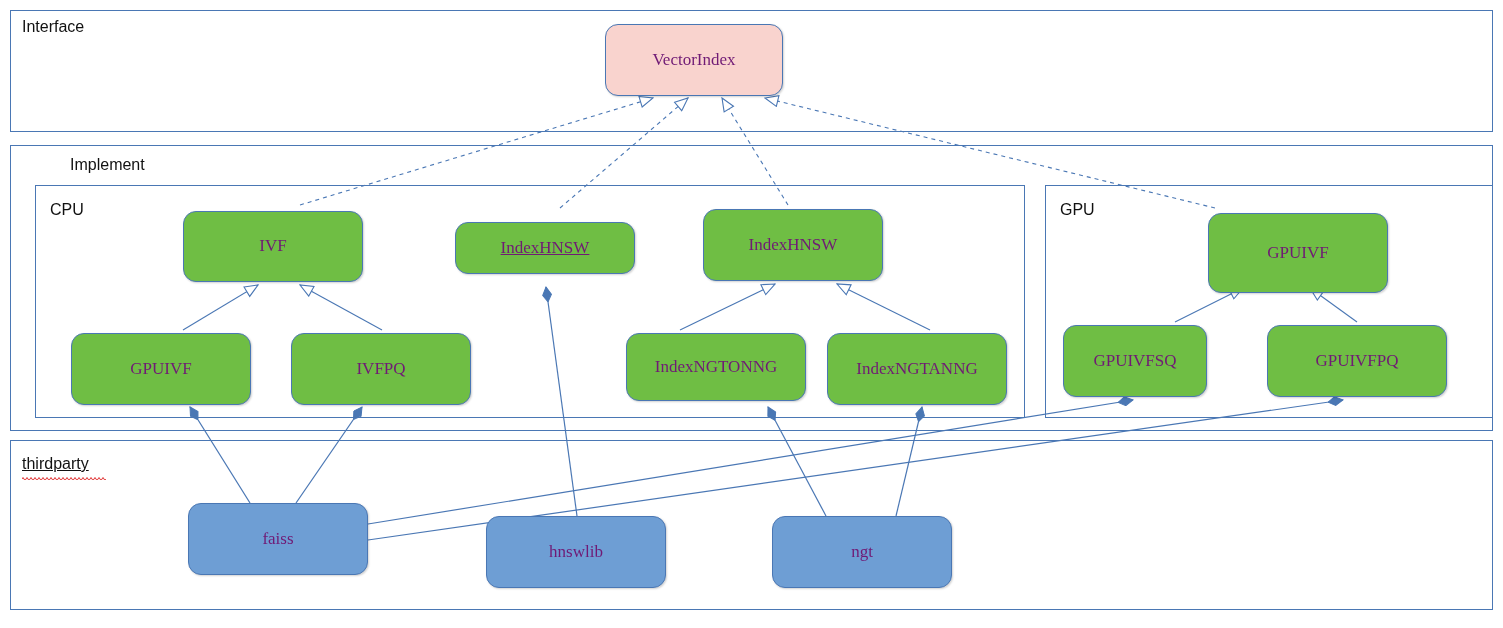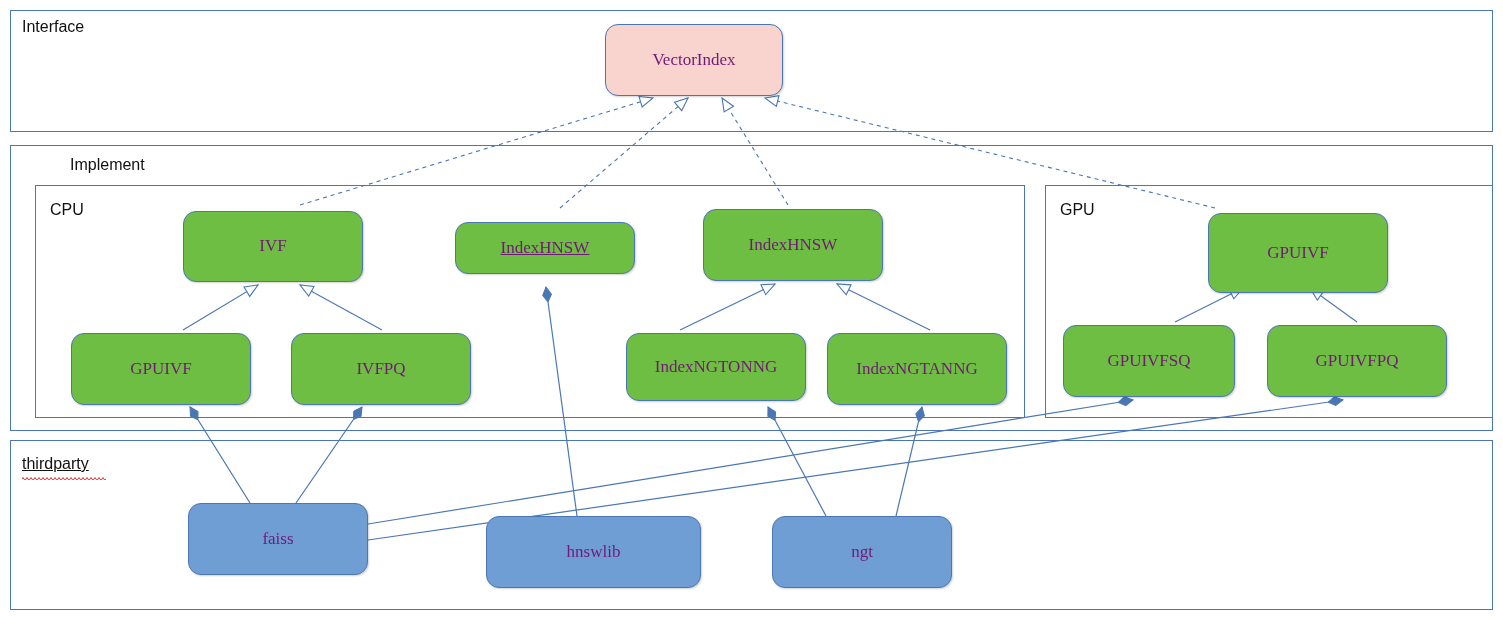--- a/index.html
+++ b/index.html
@@ -70,19 +70,19 @@
   <div id="nodes">
       <div class="node iface" style="left: 605px; top: 24px; width: 178px; height: 72px;">VectorIndex</div>
       <div class="node impl" style="left: 183px; top: 211px; width: 180px; height: 71px;">IVF</div>
       <div class="node impl" style="left: 455px; top: 222px; width: 180px; height: 52px; text-decoration: underline;">IndexHNSW</div>
       <div class="node impl" style="left: 703px; top: 209px; width: 180px; height: 72px;">IndexHNSW</div>
       <div class="node impl" style="left: 1208px; top: 213px; width: 180px; height: 80px;">GPUIVF</div>
       <div class="node impl" style="left: 71px; top: 333px; width: 180px; height: 72px;">GPUIVF</div>
       <div class="node impl" style="left: 291px; top: 333px; width: 180px; height: 72px;">IVFPQ</div>
       <div class="node impl" style="left: 613px; top: 333px; width: 180px; height: 68px; margin-left: 13px;">IndexNGTONNG</div>
       <div class="node impl" style="left: 827px; top: 333px; width: 180px; height: 72px;">IndexNGTANNG</div>
-      <div class="node impl" style="left: 1063px; top: 325px; width: 172px; height: 72px;">GPUIVFSQ</div>
+      <div class="node impl" style="left: 1063px; top: 325px; width: 144px; height: 72px;">GPUIVFSQ</div>
       <div class="node impl" style="left: 1267px; top: 325px; width: 180px; height: 72px;">GPUIVFPQ</div>
       <div class="node third" style="left: 188px; top: 503px; width: 180px; height: 72px;">faiss</div>
-      <div class="node third" style="left: 486px; top: 516px; width: 215px; height: 72px; text-align: right;">hnswlib</div>
+      <div class="node third" style="left: 486px; top: 516px; width: 180px; height: 72px; text-align: right;">hnswlib</div>
       <div class="node third" style="left: 772px; top: 516px; width: 180px; height: 72px;">ngt</div>
     </div>
 </div>
 
 </body></html>

